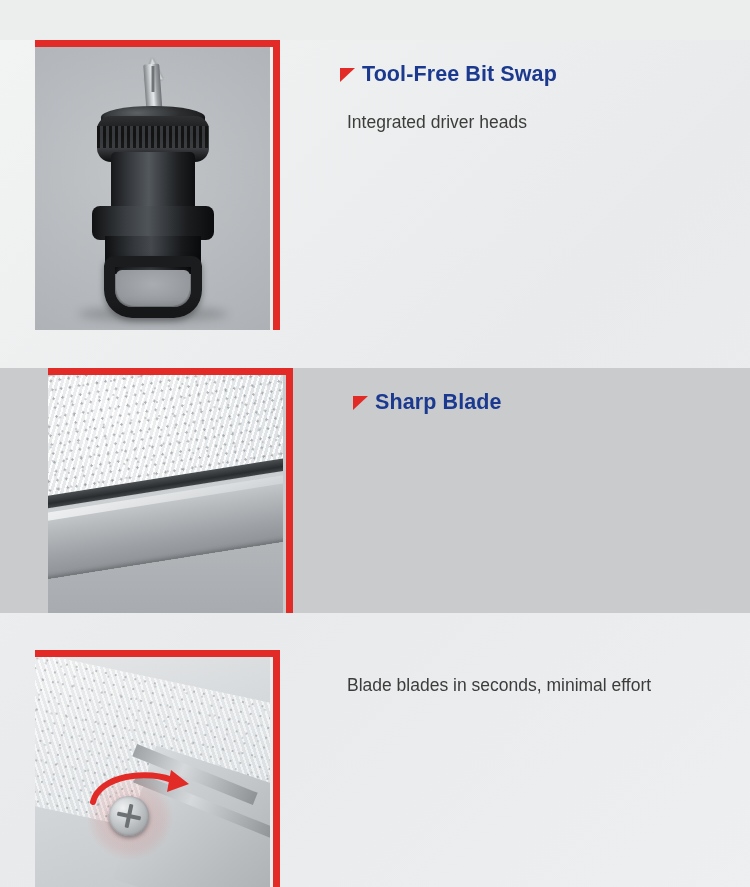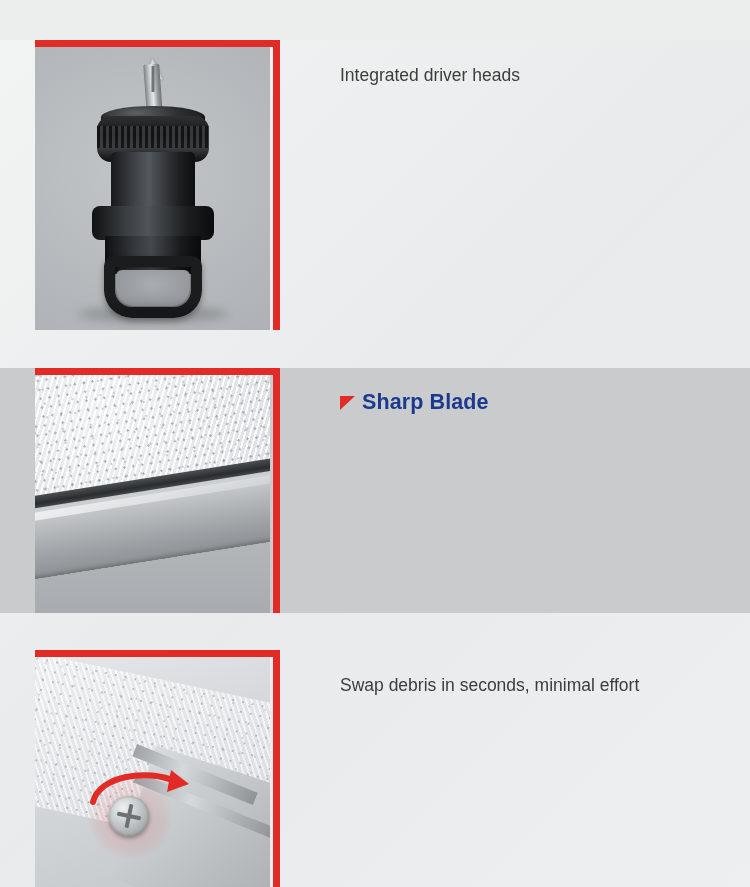--- a/index.html
+++ b/index.html
@@ -21,21 +21,21 @@
   }
 
   .feature {
     position: relative;
     display: flex;
     align-items: stretch;
   }
 
   
   #row-1 { height: 290px; margin-top: 40px; }
-  #row-2 { height: 245px; margin-top: 38px; }
+  #row-2 { height: 245px; margin-top: 38px; padding-left: 13px; }
   #row-3 { height: 245px; margin-top: 37px; }
 
   
   .img-wrap {
     position: relative;
     width: 245px;
     margin-left: 35px;
     flex: 0 0 245px;
   }
 
@@ -99,20 +99,21 @@
     white-space: nowrap;
   }
 
   .desc {
     margin-top: 22px;
     font-size: 17.5px;
     line-height: 1.55;
     color: #3c3c3c;
     max-width: 400px;
     font-weight: 400;
+    margin-left: 7px;
   }
 
   #row-2 .desc { max-width: 400px; }
   #row-3 .desc { max-width: 420px; }
 
   
   .band {
     position: absolute;
     left: 0; top: 0; right: 0; bottom: 0;
     background: #c9cbcd;
@@ -359,20 +360,28 @@
         <div class="body-lower"></div>
         <div class="loop-outer"></div>
         <div class="loop-hole"></div>
         <div class="shadow1"></div>
       </div>
       <div class="frame-top"></div>
       <div class="frame-right"></div>
     </div>
 
     <div class="text-col">
+      <div class="title-line">
+        <span class="flag">
+          <svg width="15" height="15" viewBox="0 0 15 15">
+            <polygon points="0,0 15,0 0,14" fill="#e22b26"></polygon>
+          </svg>
+        </span>
+        <span class="title">Tool-Free Bit Swap</span>
+      </div>
       <p class="desc">Integrated driver heads</p>
     </div>
   </section>
 
   <section class="feature" id="row-2">
     <div class="band"></div>
 
     <div class="img-wrap band-inner">
       <div class="img-inner">
         <div class="photo2">
@@ -415,17 +424,17 @@
             <polygon points="86,8 104,22 82,30" fill="#e22b26"></polygon>
           </svg>
           <div class="screw"></div>
         </div>
       </div>
       <div class="frame-top"></div>
       <div class="frame-right"></div>
     </div>
 
     <div class="text-col">
-      <p class="desc">Swap debris in seconds, minimal effort</p>
+      <p class="desc">Blade blades in seconds, minimal effort</p>
     </div>
   </section>
 
 </div>
 
 </body></html>

